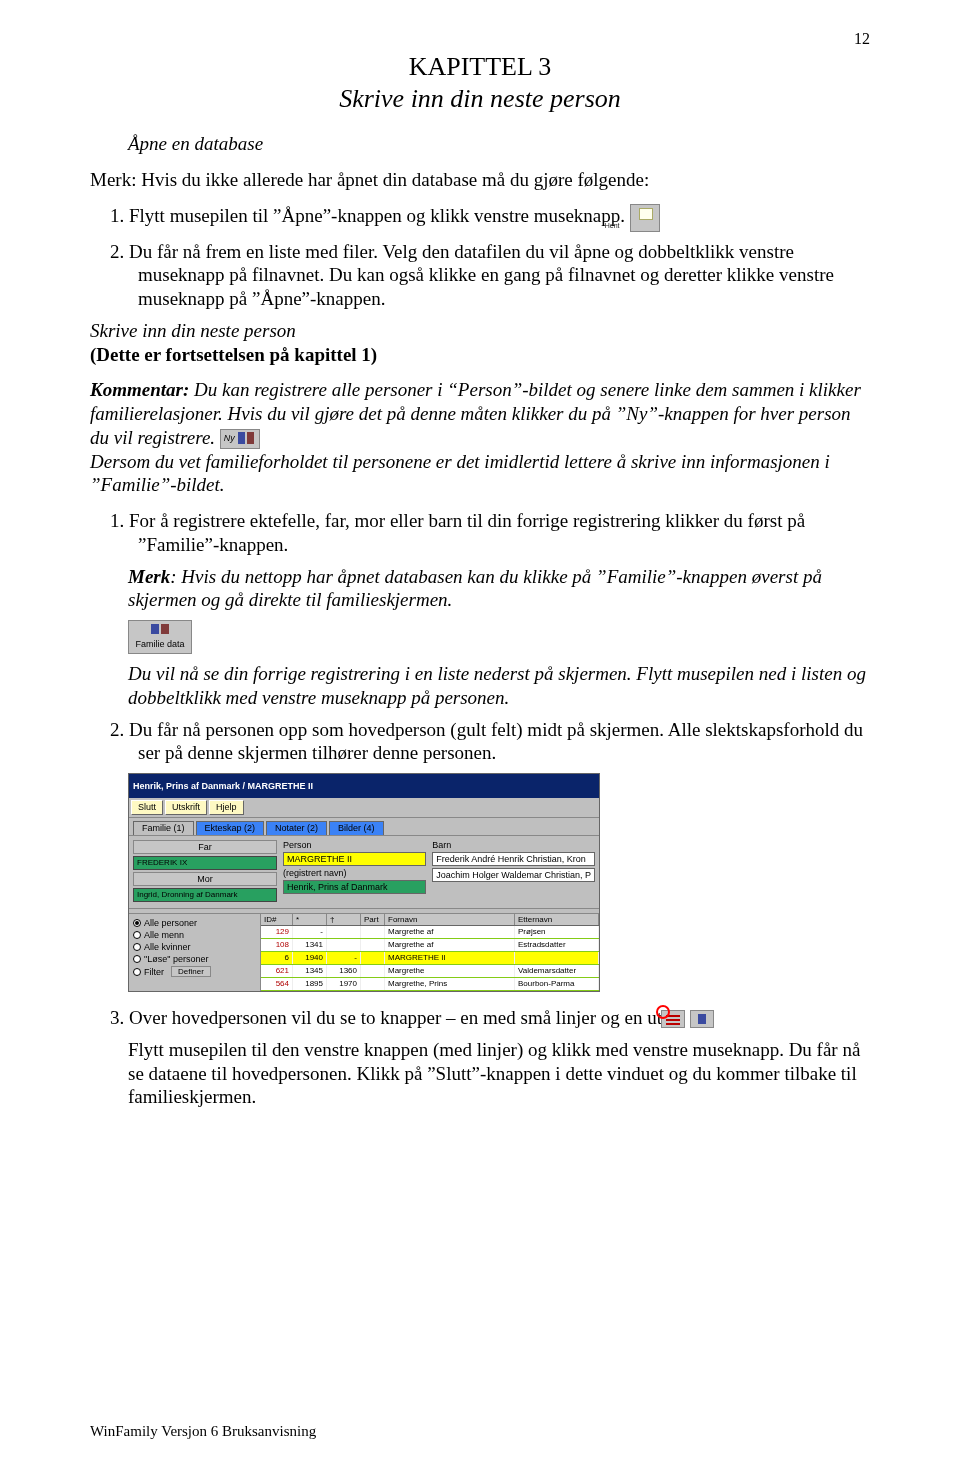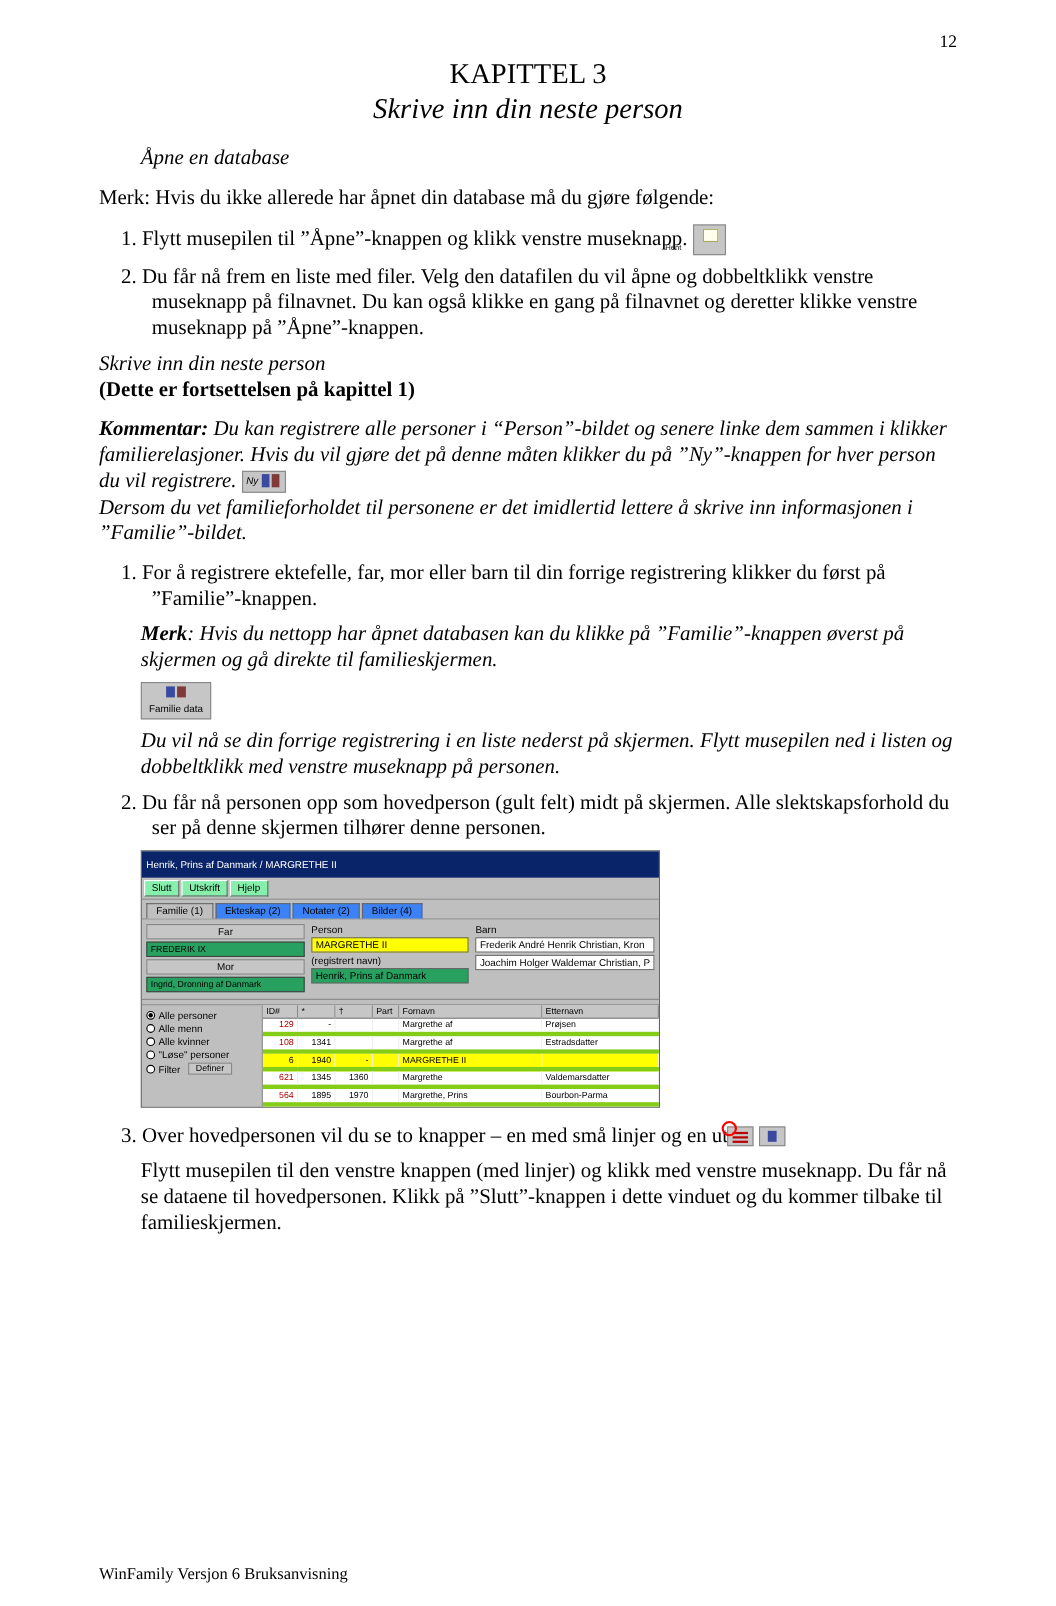--- a/index.html
+++ b/index.html
@@ -30,48 +30,48 @@
   .ny-icon .fig::before{content:"";position:absolute;left:0;top:0;width:7px;height:12px;background:#3a4aa0;}
   .ny-icon .fig::after{content:"";position:absolute;left:9px;top:0;width:7px;height:12px;background:#803a3a;}
   .two-btn-icon { display:inline-block; width: 54px; height: 20px; vertical-align: middle; }
   .two-btn-icon .sq{ display:inline-block; width:24px; height:18px; background:#c6c6c6; border:1px solid #888; vertical-align:top; position:relative;}
   .two-btn-icon .sq.left::before{content:"";position:absolute;top:4px;left:4px;width:14px;height:2px;background:#b00;}
   .two-btn-icon .sq.left::after{content:"";position:absolute;top:8px;left:4px;width:14px;height:2px;background:#b00; box-shadow:0 4px 0 #b00;}
   .two-btn-icon .redcircle{position:absolute;top:-6px;left:-6px;width:14px;height:14px;border:2px solid red;border-radius:50%;}
   .two-btn-icon .sq.right::before{content:"";position:absolute;left:7px;top:3px;width:8px;height:10px;background:#3a4aa0;}
   
   .app-window { width: 472px; border: 1px solid #666; background: #bfbfbf; font-family: "MS Sans Serif","Tahoma",sans-serif; font-size: 10px; color: #000; margin: 6px 0 14px 38px; }
-  .app-titlebar { height: 18px; background: linear-gradient(#0a246a,#0a246a); color:#fff; padding: 12px 4px; display:flex; align-items:center; font-weight:normal; font-size:9px;}
+  .app-titlebar { height: 18px; background: linear-gradient(#0a246a,#0a246a); color:#fff; padding: 12px 4px; display:flex; align-items:center; font-weight:bold; font-size:9px;}
   .app-toolbar { height: 20px; background:#bfbfbf; border-bottom:1px solid #888; display:flex; gap:2px; padding:2px;}
-  .app-toolbar .btn{background:#86efac;border:1px solid #fff;border-right-color:#666;border-bottom-color:#666;padding:1px 6px;font-size:9px;}
+  .app-toolbar .btn{background:#fef9c3;border:1px solid #fff;border-right-color:#666;border-bottom-color:#666;padding:1px 6px;font-size:9px;}
   .app-tabs{height:18px;background:#bfbfbf;border-bottom:1px solid #888;display:flex;padding-top:3px;padding-left:4px;gap:2px;}
   .app-tabs .tab{background:#3b82f6;border:1px solid #666;border-bottom:none;padding:1px 8px;font-size:9px;}
   .app-tabs .tab.active{background:#bfbfbf;}
   .app-upper{display:flex;background:#bfbfbf;padding:4px;gap:6px;}
   .person-col{flex:1;}
   .person-col .hdr{font-size:9px;margin-bottom:2px;}
   .row-box{height:14px;border:1px solid #666;margin-bottom:2px;padding:0 3px;font-size:9px;line-height:12px;overflow:hidden;white-space:nowrap;}
   .row-box.white{background:#fff;}
   .row-box.yellow{background:#ffff00;}
   .row-box.green{background:#28a060;color:#000;}
   .left-col{width:144px;}
   .left-col .minibtn{height:14px;background:#c6c6c6;border:1px solid #888;margin-bottom:2px;font-size:9px;text-align:center;line-height:12px;}
   .left-col .greenbox{height:14px;background:#28a060;border:1px solid #444;margin-bottom:2px;padding:0 3px;font-size:8px;line-height:12px;overflow:hidden;color:#000;}
   .app-divider{height:6px;background:#bfbfbf;border-top:1px solid #888;border-bottom:1px solid #888;}
   .app-lower{display:flex;background:#bfbfbf;}
-  .radio-panel{width:110px;padding:4px;border-right:1px solid #888;}
+  .radio-panel{width:132px;padding:4px;border-right:1px solid #888;}
   .radio-row{font-size:9px;margin-bottom:2px;display:flex;align-items:center;gap:3px;}
   .radio-dot{width:8px;height:8px;border:1px solid #000;border-radius:50%;background:#fff;display:inline-block;position:relative;}
   .radio-dot.on::after{content:"";position:absolute;top:1px;left:1px;width:4px;height:4px;background:#000;border-radius:50%;}
   .def-btn{display:inline-block;background:#c6c6c6;border:1px solid #888;padding:0 6px;font-size:8px;margin-left:4px;}
   .grid-panel{flex:1;background:#fff;}
   .grid-head{display:flex;background:#bfbfbf;border-bottom:1px solid #666;}
   .gh{border-right:1px solid #888;font-size:8px;padding:1px 3px;background:#c6c6c6;}
   .gh.id{width:32px;} .gh.s1{width:34px;} .gh.s2{width:34px;} .gh.p{width:24px;} .gh.fn{width:130px;} .gh.en{flex:1;}
-  .grid-row{display:flex;border-bottom:4px solid #84cc16;font-size:8px;}
+  .grid-row{display:flex;border-bottom:1px solid #84cc16;font-size:8px;}
   .gc{border-right:1px solid #eee;padding:0 3px;height:12px;line-height:12px;overflow:hidden;white-space:nowrap;}
   .gc.id{width:32px;text-align:right;} .gc.s1{width:34px;text-align:right;} .gc.s2{width:34px;text-align:right;} .gc.p{width:24px;} .gc.fn{width:130px;} .gc.en{flex:1;}
   .grid-row.sel{background:#ffff00;}
   .red{color:#b00000;}
   .footer { position: absolute; bottom: 20px; left: 90px; font-size: 15px; }
 </style>
 </head>
 <body>
 
 <div class="page">

